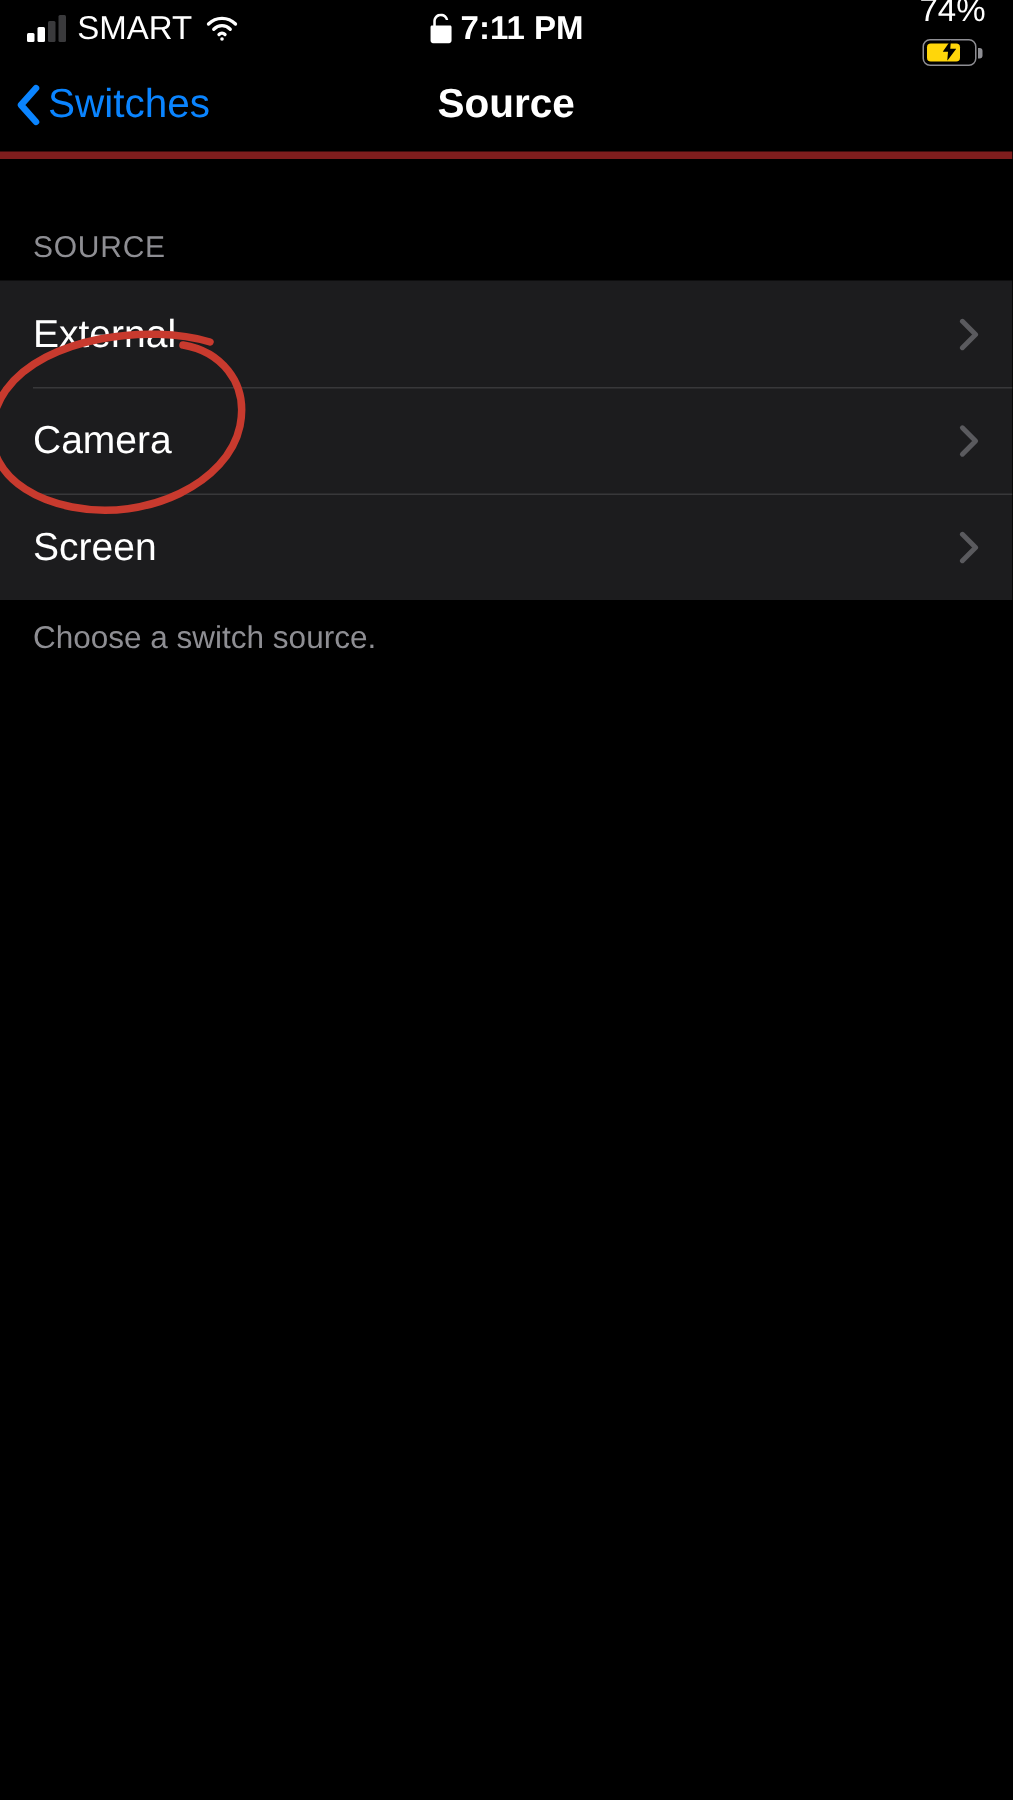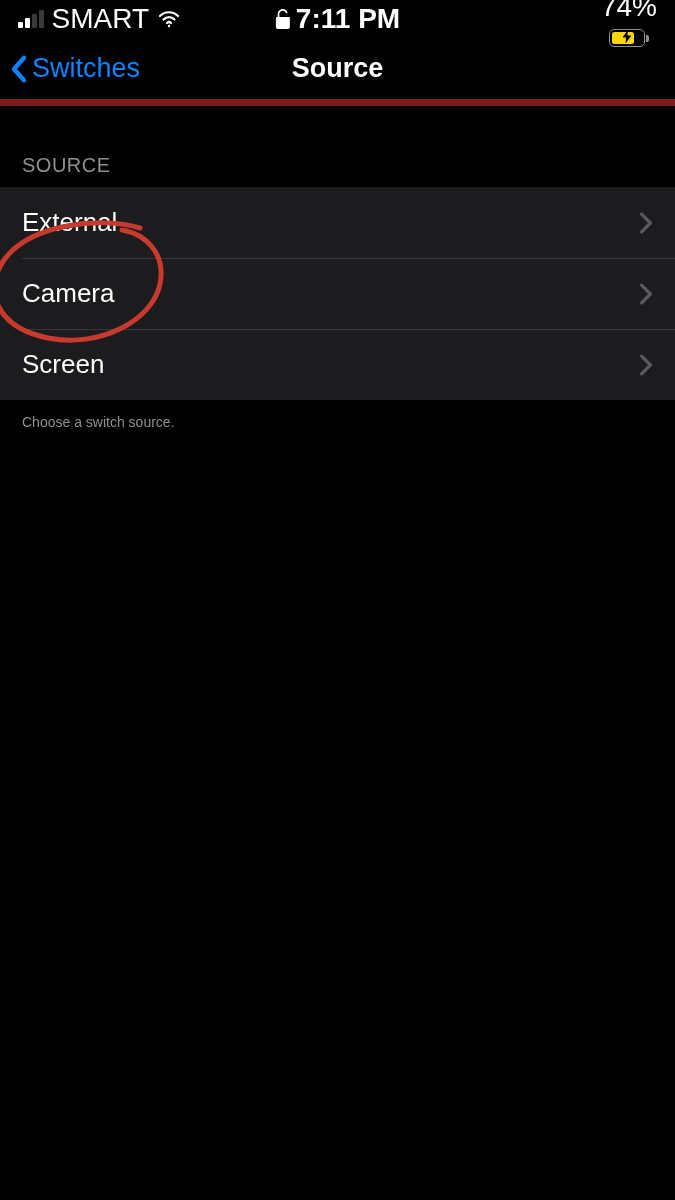--- a/index.html
+++ b/index.html
@@ -1,19 +1,19 @@
 <!DOCTYPE html>
 <html><head>
   <meta charset="utf-8">
   <style>
     * { margin: 0; padding: 0; box-sizing: border-box; }
     html, body { width: 675px; height: 1200px; background: #000; color: #fff; font-family: -apple-system, 'Helvetica Neue', Helvetica, Arial, sans-serif; overflow: hidden; position: relative; }
 
     
-    .status-bar { display: flex; align-items: center; justify-content: space-between; height: 38px; padding: 0 18px; font-size: 28px; font-weight: 400; }
+    .status-bar { display: flex; align-items: center; justify-content: space-between; height: 38px; padding: 0 18px; font-size: 22px; font-weight: 400; }
     .status-left { display: flex; align-items: center; gap: 8px; }
     .status-center { position: absolute; left: 50%; transform: translateX(-50%); display: flex; align-items: center; gap: 6px; font-weight: 600; }
     .status-right { display: flex; align-items: center; gap: 6px; flex-direction: column; }
 
     .signal { display: flex; align-items: flex-end; gap: 2.5px; height: 18px; }
     .signal span { width: 4.5px; border-radius: 1px; background: #fff; }
     .signal span:nth-child(1){ height: 6px; }
     .signal span:nth-child(2){ height: 10px; }
     .signal span:nth-child(3){ height: 14px; background: #3a3a3c; }
     .signal span:nth-child(4){ height: 18px; background: #3a3a3c; }
@@ -22,33 +22,33 @@
 
     .lock-icon svg { width: 15px; height: 20px; display: block; }
 
     .battery { display: flex; align-items: center; }
     .battery-body { position: relative; width: 36px; height: 18px; border: 1.5px solid #8e8e93; border-radius: 5px; display: flex; align-items: center; padding: 2px; }
     .battery-fill { height: 100%; background: #ffd60a; border-radius: 2.5px; }
     .battery-tip { width: 2.5px; height: 7px; background: #8e8e93; border-radius: 0 2px 2px 0; margin-left: 1.5px; }
     .battery-bolt { position: absolute; left: 50%; top: 50%; transform: translate(-50%,-50%); font-size: 12px; color: #000; }
 
     
-    .nav-bar { position: relative; height: 68px; display: flex; align-items: center; border-bottom: 7px solid #7f1d1d; }
+    .nav-bar { position: relative; height: 68px; display: flex; align-items: center; border-bottom: 5px solid #7f1d1d; }
     .nav-back { display: flex; align-items: center; gap: 2px; color: #0a84ff; font-size: 27px; padding-left: 8px; cursor: pointer; }
     .nav-back svg { width: 22px; height: 30px; }
     .nav-title { position: absolute; left: 50%; transform: translateX(-50%); font-size: 27px; font-weight: 600; }
 
     
     .section-header { padding: 48px 22px 10px; font-size: 20px; letter-spacing: 0.5px; color: #8e8e93; text-transform: uppercase; }
     .table { background: #1c1c1e; }
     .row { display: flex; align-items: center; height: 71px; padding: 0 22px; font-size: 26px; color: #fff; cursor: pointer; position: relative; }
     .row + .row::before { content: ""; position: absolute; top: 0; left: 22px; right: 0; height: 1px; background: #38383a; }
     .row .chevron { margin-left: auto; color: #5a5a5e; }
     .row .chevron svg { width: 14px; height: 22px; display: block; }
-    .section-footer { padding: 14px 22px; font-size: 14px; color: #8e8e93; }
+    .section-footer { padding: 14px 22px; font-size: 21px; color: #8e8e93; }
 
     
     .annotation { position: absolute; pointer-events: none; }
     .annotation svg { display: block; }
   </style>
 </head>
 <body>
 
 <div class="status-bar">
   <div class="status-left">

